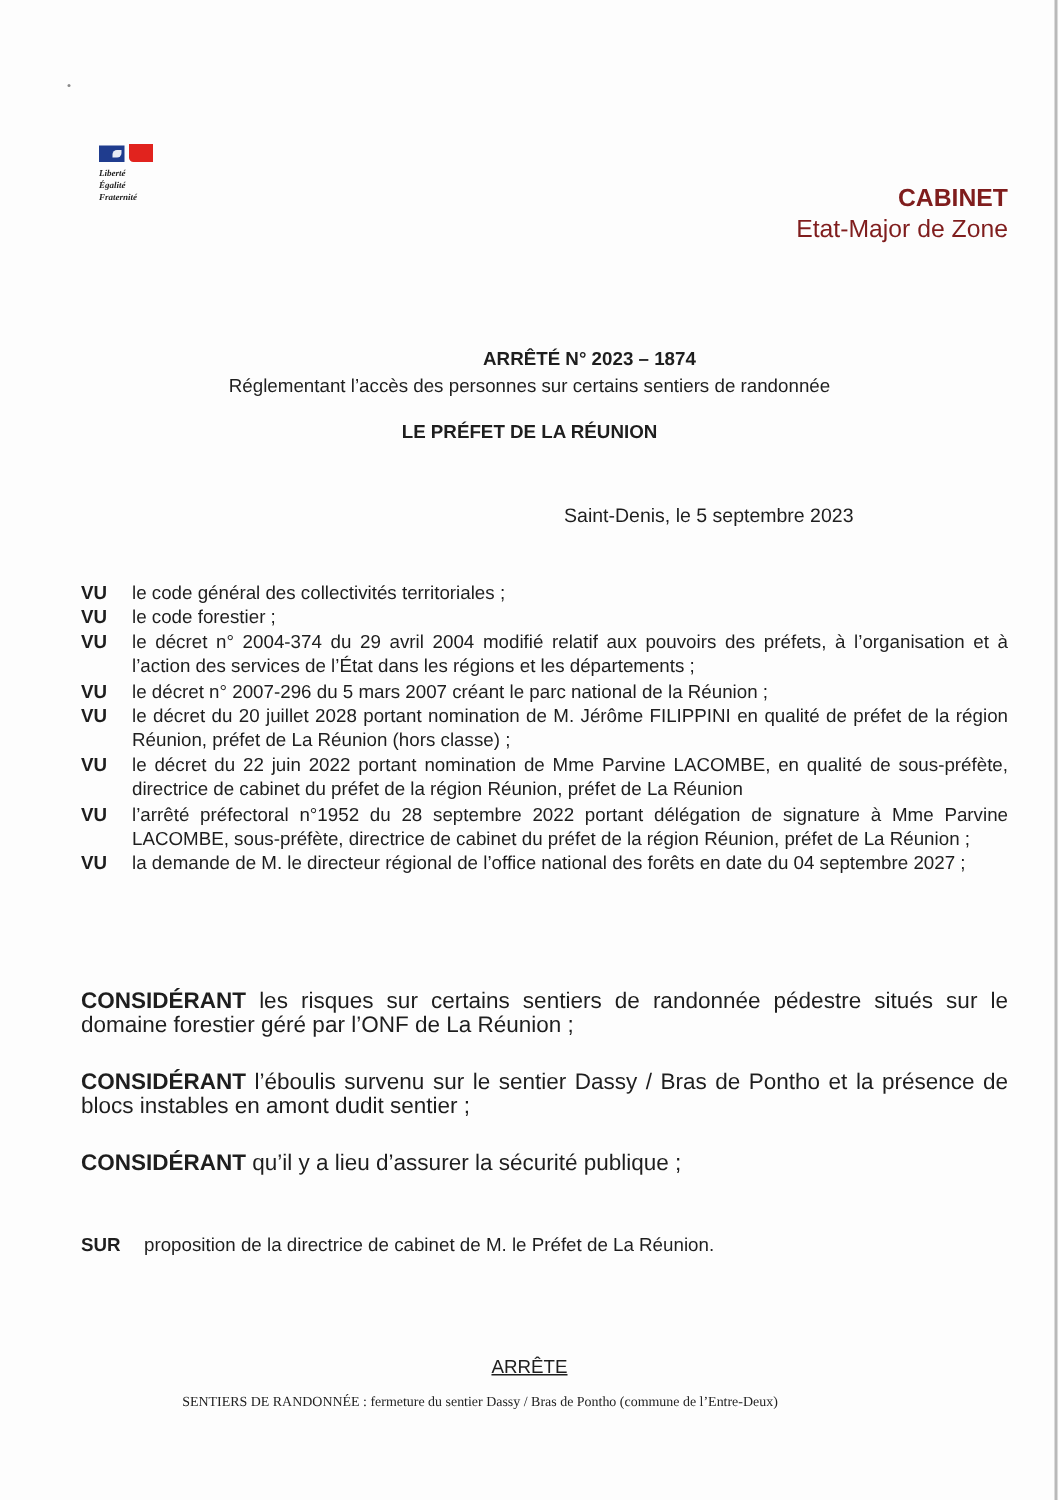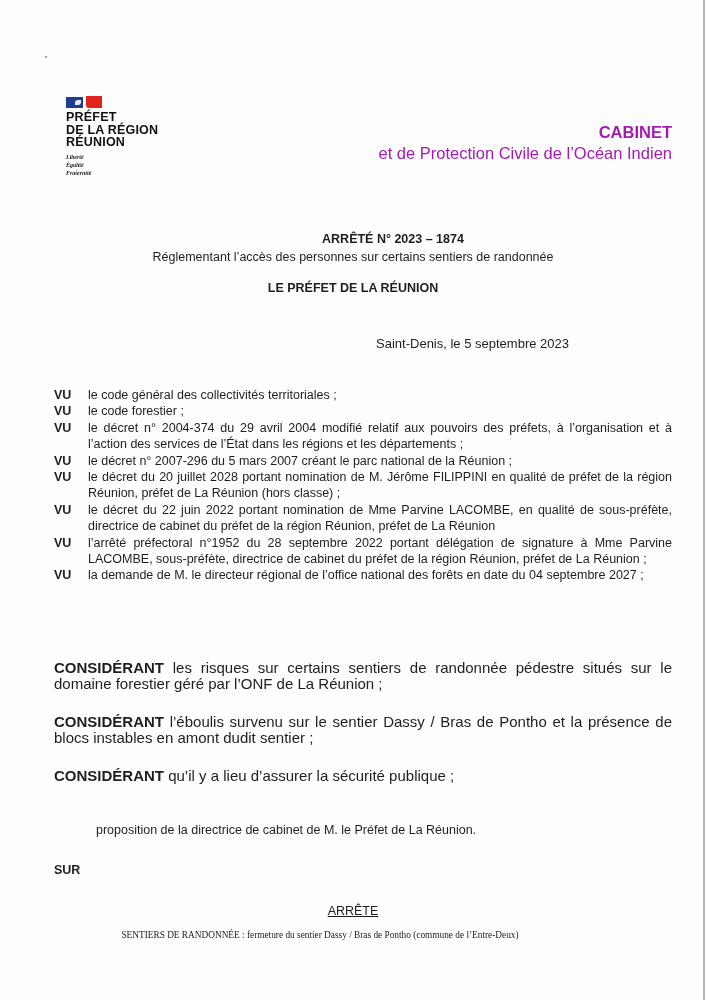--- a/index.html
+++ b/index.html
@@ -12,72 +12,67 @@
     .speck { position: absolute; width: 2px; height: 2px; background: #8a8a8a; border-radius: 1px; }
 
     .logo { position: absolute; left: 66px; top: 96px; }
     .flag { display: flex; align-items: center; gap: 3px; height: 12px; }
     .flag .blue { width: 17px; height: 11px; background: #1f3c8e; position: relative; }
     .flag .blue::after { content: ""; position: absolute; right: 2px; top: 3px; width: 6px; height: 5px; background: #e9ecf5; border-radius: 3px 0 3px 0; }
     .flag .red { width: 16px; height: 12px; background: #e1231e; border-radius: 0 0 0 3px; }
     .logo-title { margin-top: 3px; font-weight: bold; font-size: 12.5px; line-height: 12.5px; color: #111; letter-spacing: 0.2px; }
     .motto { margin-top: 4px; font-family: "Liberation Serif", serif; font-style: italic; font-weight: bold; font-size: 6px; line-height: 8px; color: #222; }
 
-    .cabinet { position: absolute; right: 34px; top: 122px; text-align: right; font-size: 16.5px; line-height: 21px; color: #a21caf; }
+    .cabinet { position: absolute; right: 34px; top: 122px; text-align: right; font-size: 16.5px; line-height: 21px; color: #7f1d1d; }
     .cabinet .c1 { font-weight: bold; }
 
     .center { position: absolute; left: 0; width: 706px; text-align: center; }
     .arrete-num { top: 232px; font-weight: bold; font-size: 12.5px; padding-left: 40px; }
     .arrete-sub { top: 250px; font-size: 12.5px; }
     .prefet { top: 281px; font-weight: bold; font-size: 12.5px; }
     .date { position: absolute; right: 137px; top: 336px; font-size: 13px; }
 
     .vu-list { position: absolute; left: 54px; top: 387px; width: 618px; font-size: 12.5px; line-height: 16.4px; }
     .vu-item { display: flex; }
     .vu-key { width: 34px; flex: none; font-weight: bold; }
     .vu-text { flex: 1; text-align: justify; }
 
     .consid { position: absolute; left: 54px; width: 618px; font-size: 15px; line-height: 16.4px; text-align: justify; }
     .consid b { font-weight: bold; }
     .c-1 { top: 660px; }
     .c-2 { top: 714px; }
     .c-3 { top: 768px; }
 
     .sur { position: absolute; left: 54px; top: 823px; font-size: 12.5px; display: flex; }
-    .sur b { width: 42px; display: inline-block; margin-top: 40px; }
+    .sur b { width: 42px; display: inline-block; }
 
     .arrete-title { position: absolute; top: 904px; left: 0; width: 706px; text-align: center; font-weight: normal; font-size: 12.5px; text-decoration: underline; }
     .subject { position: absolute; top: 930px; left: 0; width: 640px; text-align: center; font-family: "Liberation Serif", serif; font-size: 9.3px; color: #222; }
   </style>
 </head>
 <body>
 
 <div class="edge-line"></div>
 <div class="speck" style="left:45px;top:56px;"></div>
 
 <div class="logo">
   <div class="flag">
     <div class="blue"></div>
     <div class="red"></div>
   </div>
-  <div class="logo-title">
-    <div>PRÉFET</div>
-    <div>DE LA RÉGION</div>
-    <div>RÉUNION</div>
-  </div>
   <div class="motto">
     <div>Liberté</div>
     <div>Égalité</div>
     <div>Fraternité</div>
   </div>
 </div>
 
 <div class="cabinet">
   <div class="c1">CABINET</div>
-  <div>et de Protection Civile de l’Océan Indien</div>
+  <div>Etat-Major de Zone</div>
 </div>
 
 <div class="center arrete-num">ARRÊTÉ N° 2023 – 1874</div>
 <div class="center arrete-sub">Réglementant l’accès des personnes sur certains sentiers de randonnée</div>
 <div class="center prefet">LE PRÉFET DE LA RÉUNION</div>
 
 <div class="date">Saint-Denis, le 5 septembre 2023</div>
 
 <div class="vu-list">
   <div class="vu-item">

